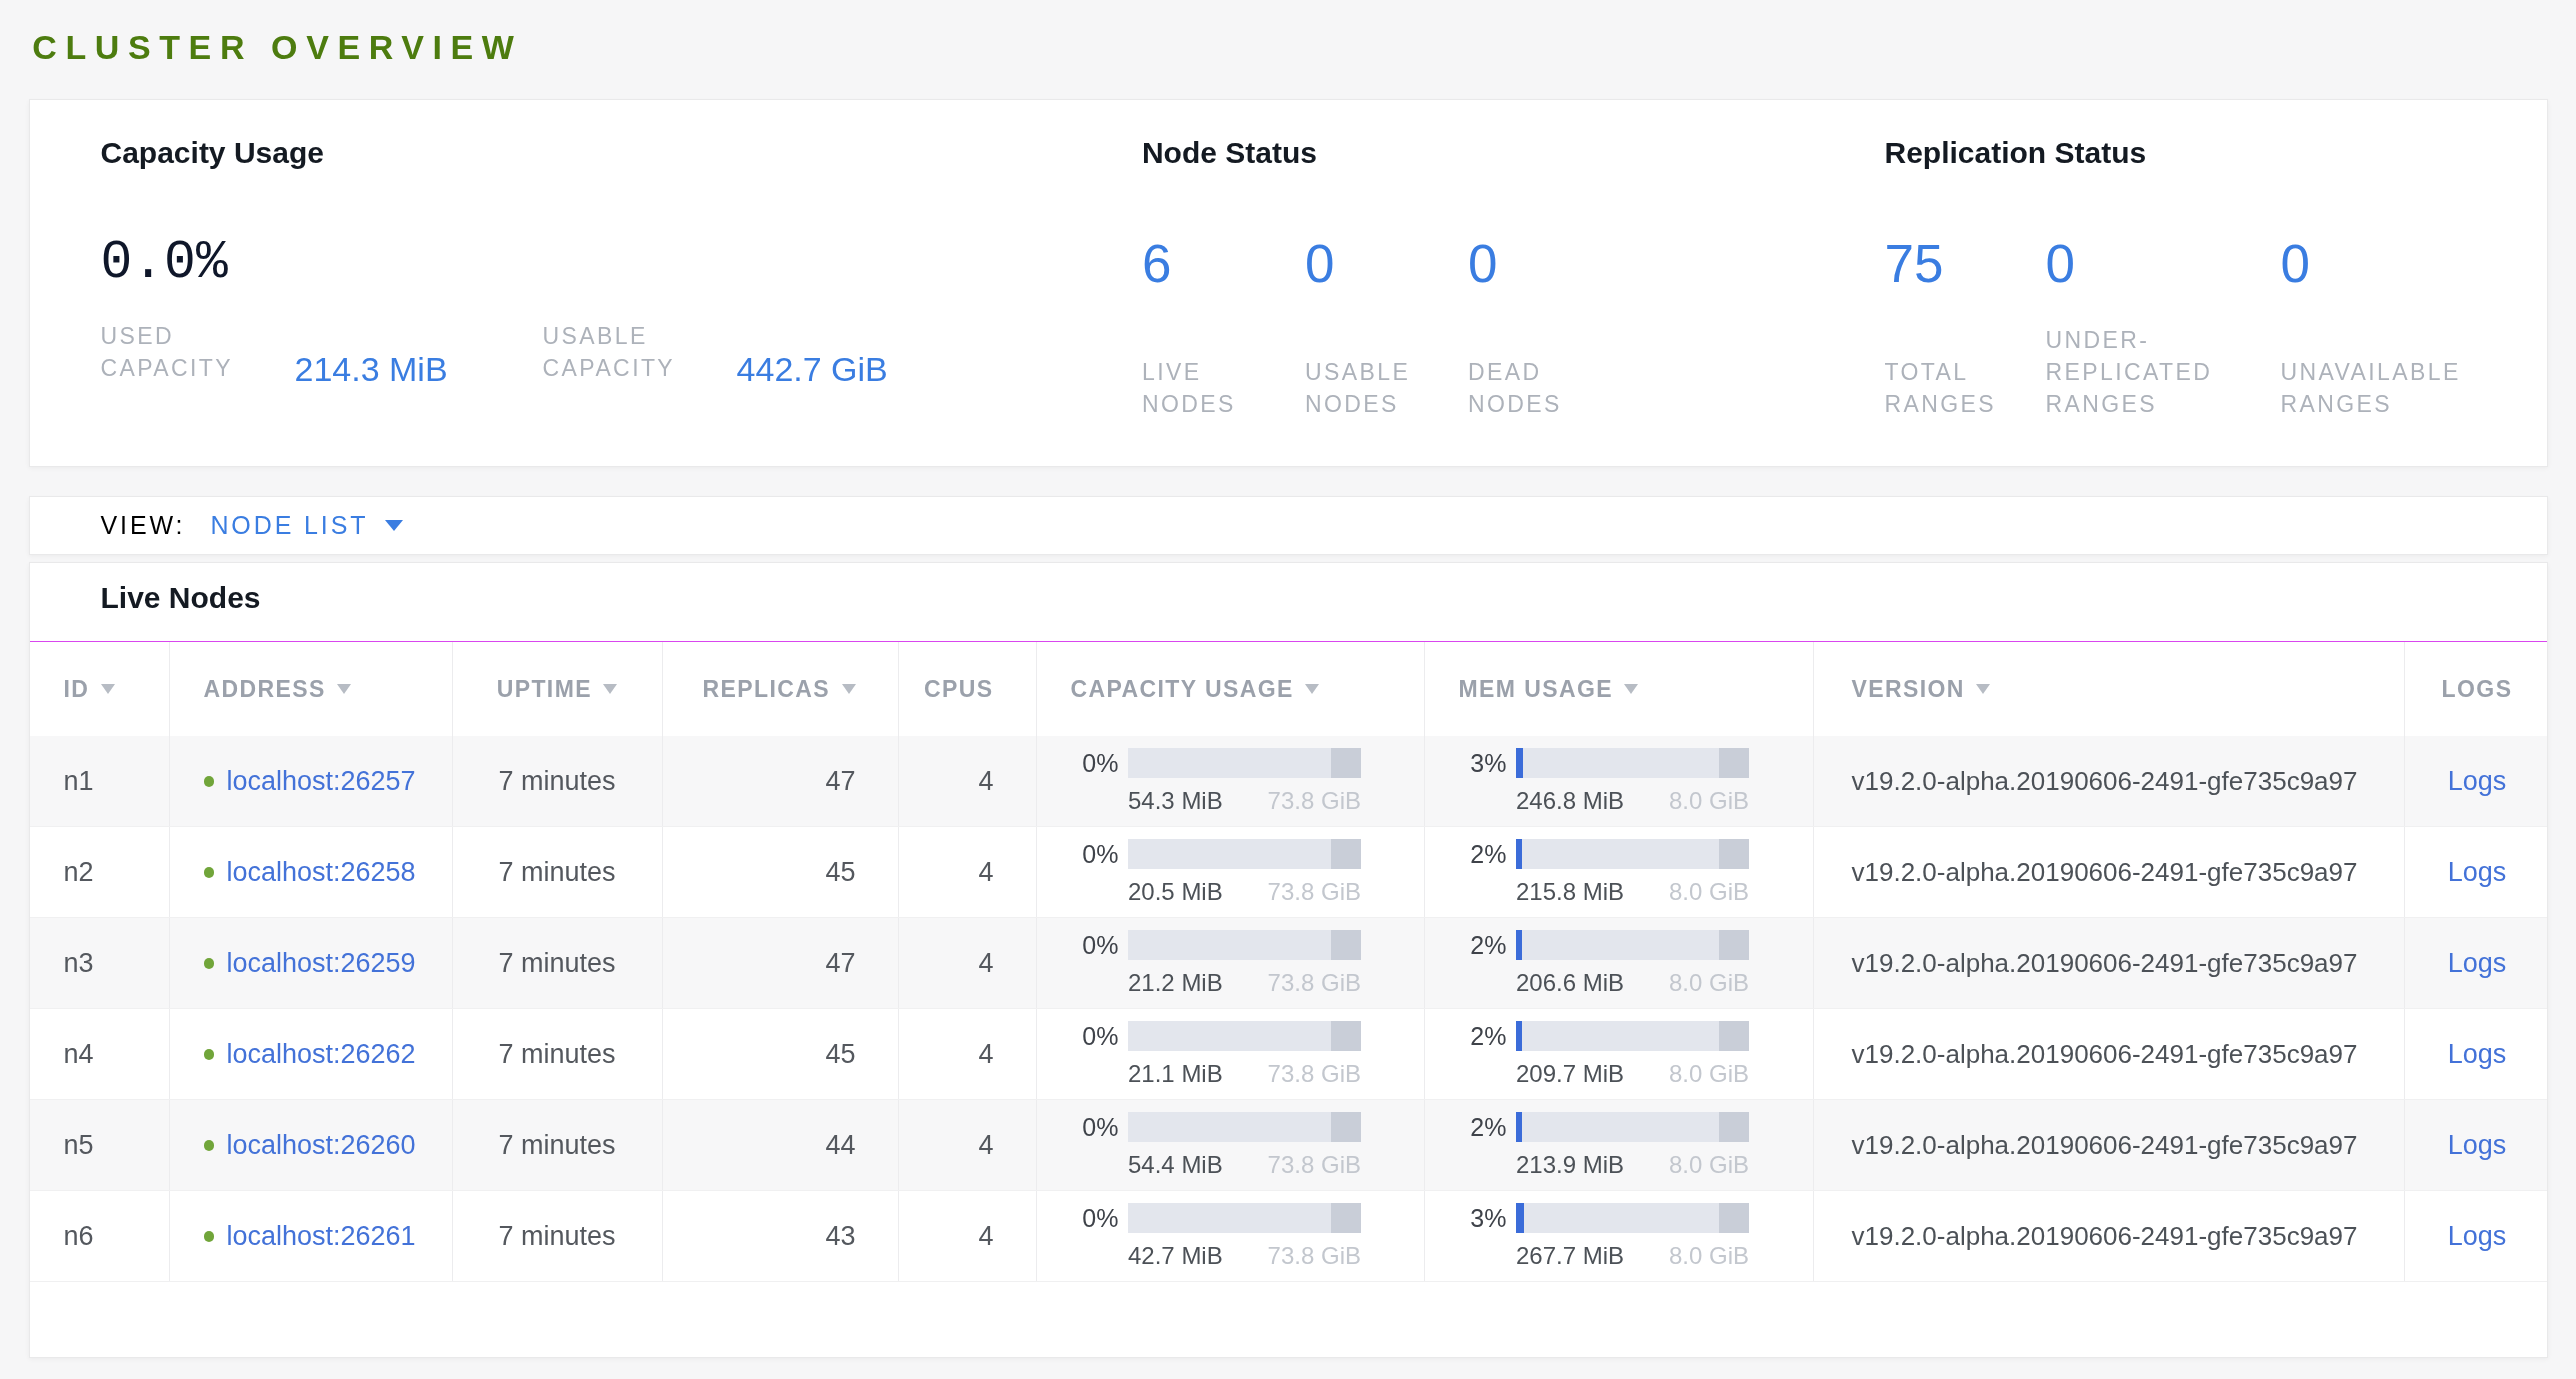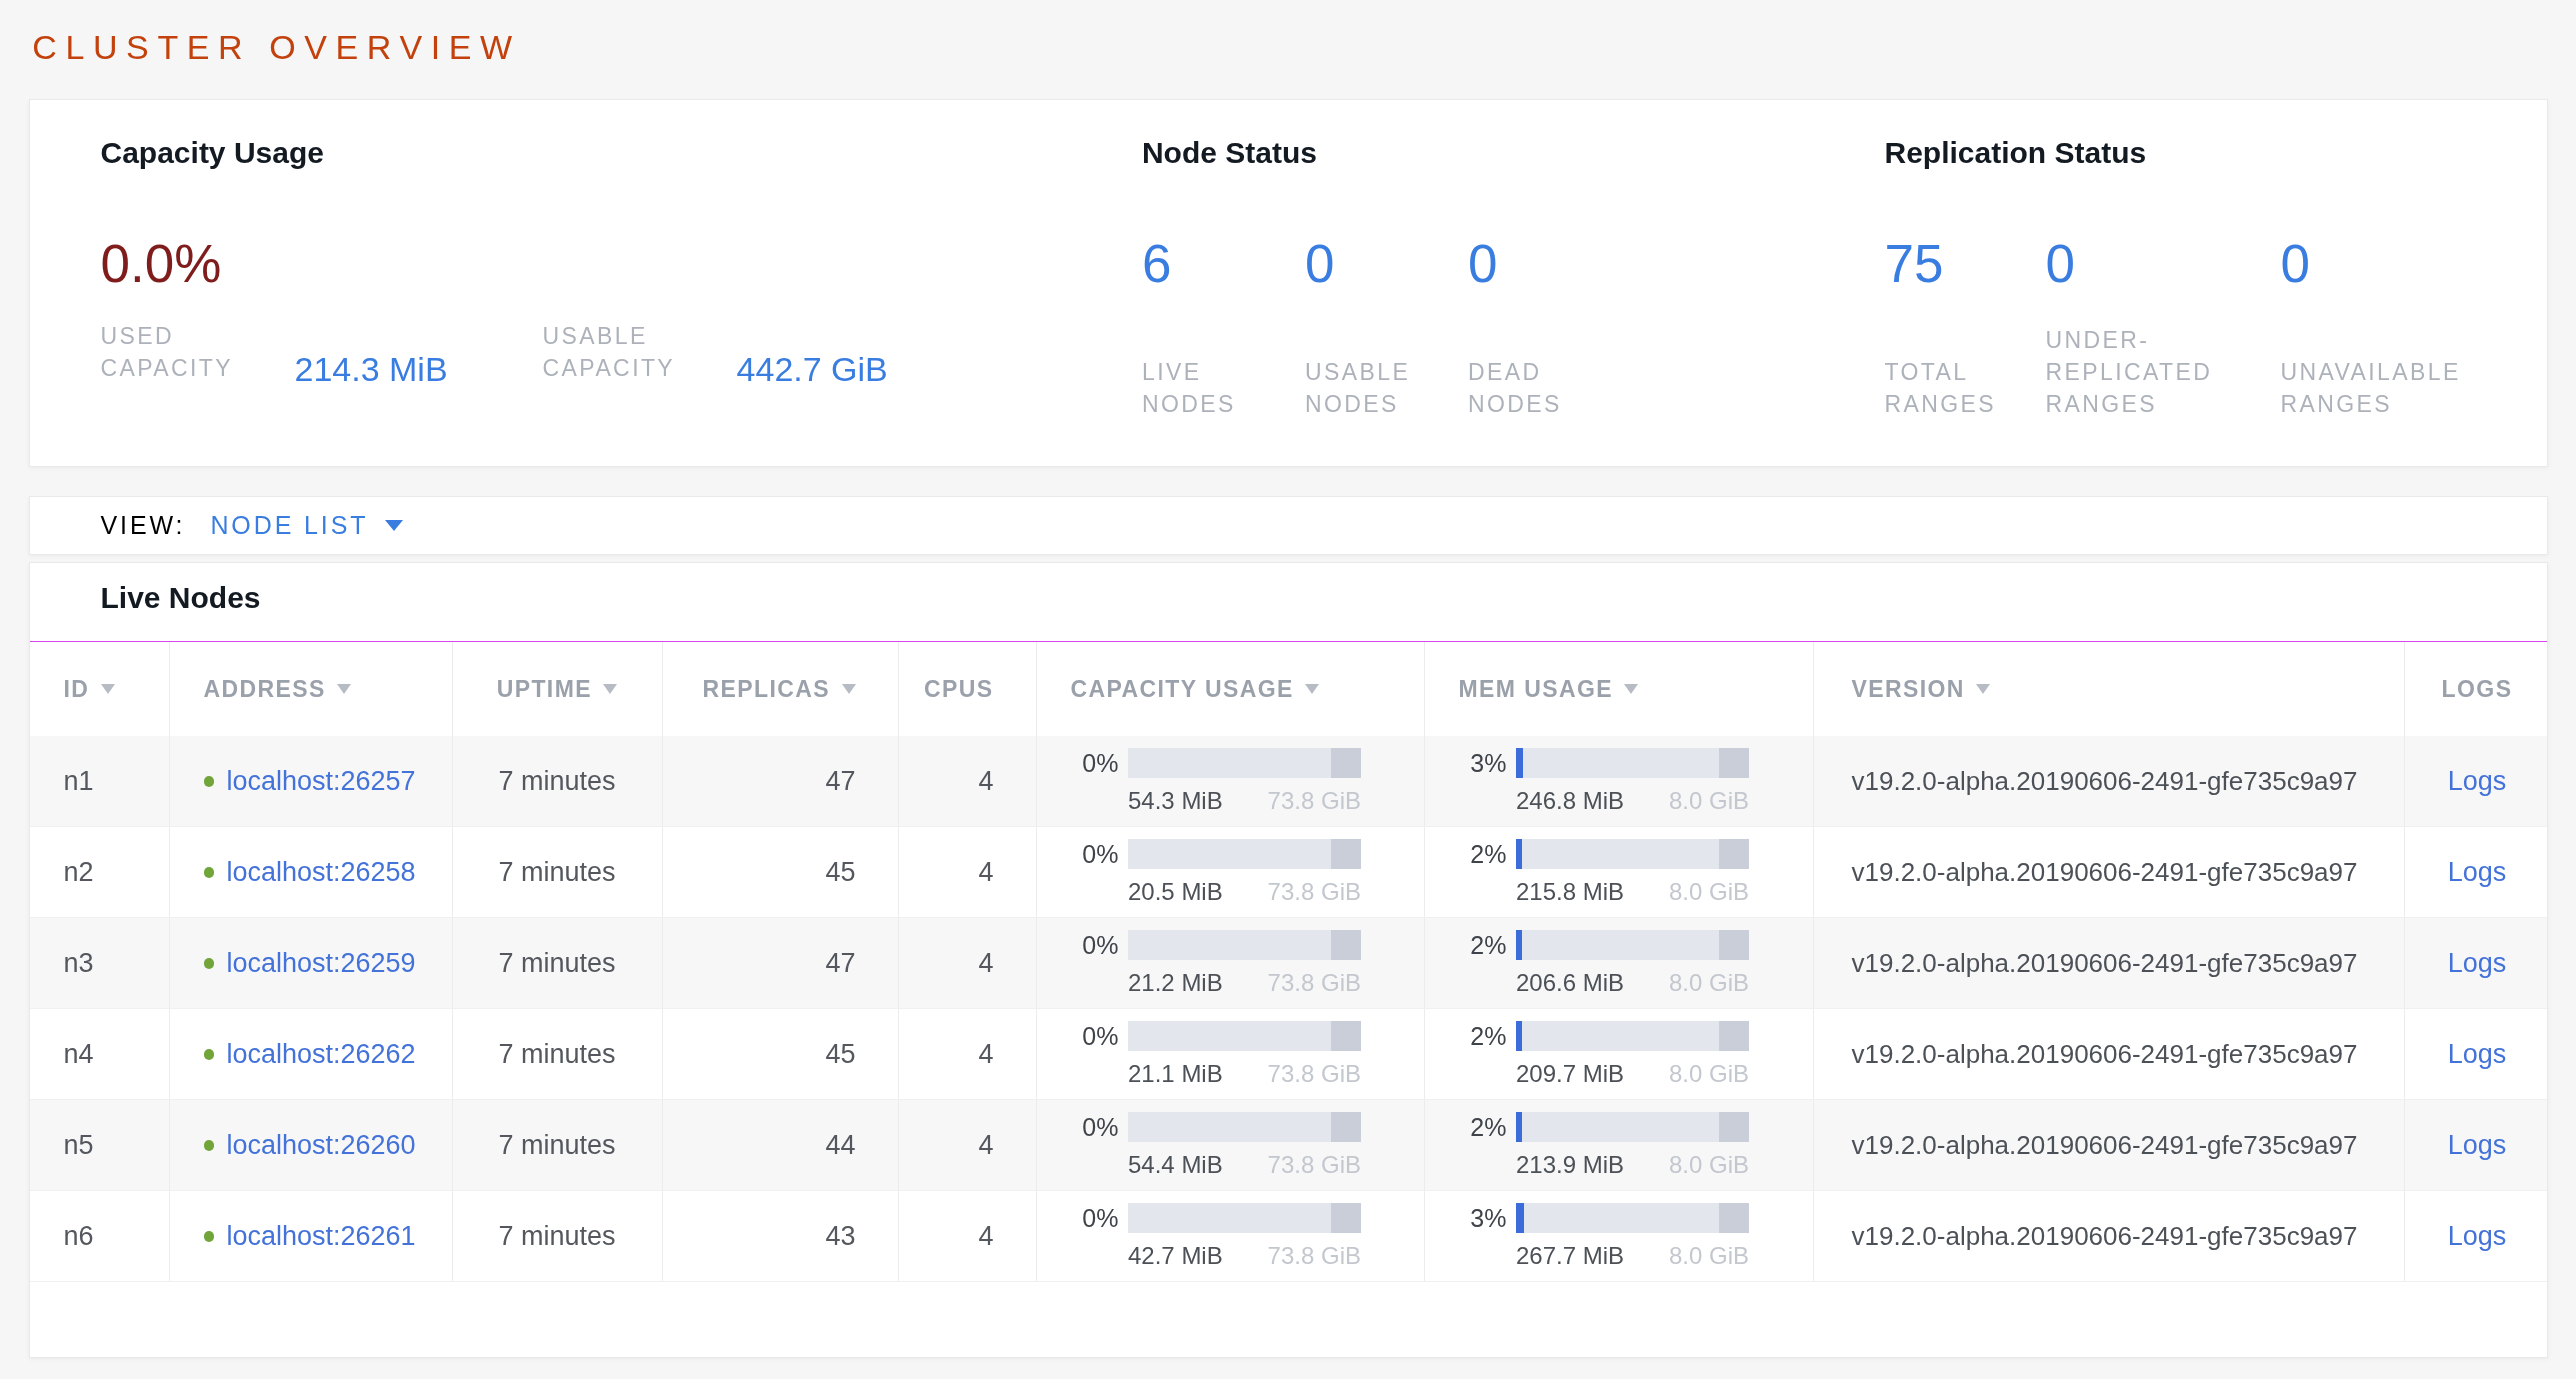--- a/index.html
+++ b/index.html
@@ -7,22 +7,22 @@
   body {
     width: 2576px; height: 1379px;
     background: #f6f6f7;
     font-family: "Liberation Sans", sans-serif;
     color: #1a212c;
     overflow: hidden;
   }
   .page { padding: 13.3px 28.5px 0; }
 
   h1.page-title {
-    font-size: 34px; font-weight: 400; letter-spacing: 8.6px;
-    color: #c2410c; margin: 15px 0 32px 3.8px;
+    font-size: 34px; font-weight: 700; letter-spacing: 8.6px;
+    color: #4d7c0f; margin: 15px 0 32px 3.8px;
   }
 
   .panel {
     background: #ffffff;
     border: 1px solid #e9e9ea;
     box-shadow: 0 1.9px 4.8px rgba(0,0,0,0.05);
   }
 
   
   .summary-panel {
@@ -34,21 +34,21 @@
     font-size: 30px; font-weight: 700; color: #141a22; margin: 0;
     line-height: 38px;
   }
   .col-capacity { width: 1094px; }
   .col-nodes    { width: 780px; }
   .col-repl     { flex: 1; }
 
   .cap-body { display: flex; margin-top: 67px; }
   .big-pct {
     width: 160px; font-size: 53px; line-height: 49px;
-    color: #7f1d1d; font-weight: 500;
+    color: #0f172a; font-weight: 500; font-family: Liberation Mono, monospace;
   }
   .cap-chart { width: 618px; position: relative; }
   .cap-bar { height: 46px; background: #e3e6ed; position: relative; overflow: hidden; }
   .cap-bar-secondary { position: absolute; top:0; bottom:0; right:0; background: #c9ced8; }
   .cap-axis { position: relative; height: 55px; }
   .tick { position: absolute; top: 6.7px; width: 1.9px; height: 12.4px; background: #a9aeb6; }
   .tick-label {
     position: absolute; top: 25px; font-size: 23px; color: #5b6168;
     transform: translateX(-50%); white-space: nowrap;
   }

